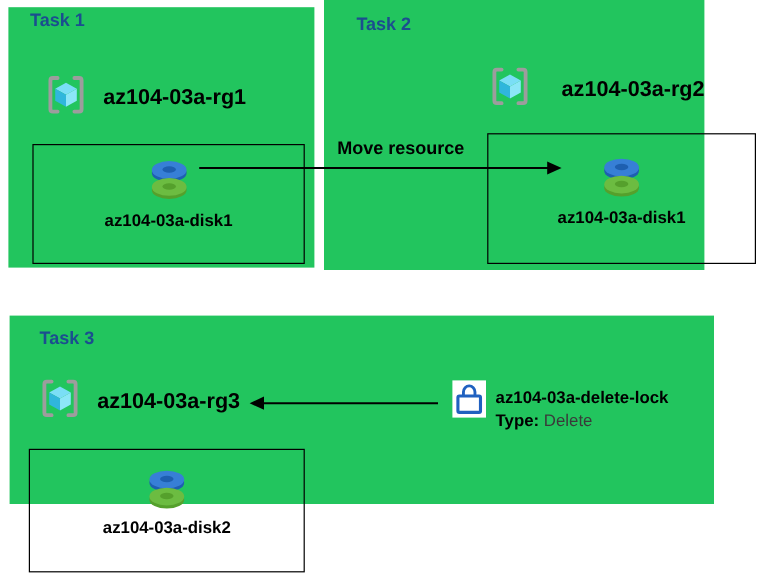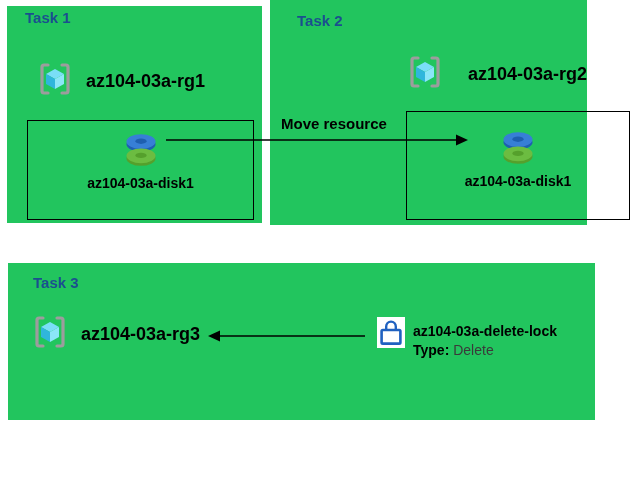--- a/index.html
+++ b/index.html
@@ -98,20 +98,33 @@
           <path d="M12 5 H8 Q6 5 6 7 V31 Q6 33 8 33 H12" fill="none" stroke="#9d9d9d" stroke-width="3.2" stroke-linecap="round"></path>
           <path d="M26 5 H30 Q32 5 32 7 V31 Q32 33 30 33 H26" fill="none" stroke="#9d9d9d" stroke-width="3.2" stroke-linecap="round"></path>
           <polygon points="19,9 28,14 19,19 10,14" fill="#7adef6"></polygon>
           <polygon points="10,14 19,19 19,29 10,24" fill="#30b6dc"></polygon>
           <polygon points="28,14 19,19 19,29 28,24" fill="#8ce6f8"></polygon>
         </svg>
       </span>
       <span class="rg-label">az104-03a-rg3</span>
     </div>
 
+    <div class="inner-box" style="left:16px;top:97px;width:228px;height:101px;">
+      <span class="disk-wrap" style="top:13px;">
+        <svg width="34" height="37" viewBox="0 0 34 37">
+          <ellipse cx="17" cy="14.2" rx="14.5" ry="7.4" fill="#1e5fb0"></ellipse>
+          <ellipse cx="17" cy="11.6" rx="14.5" ry="7.4" fill="#377fd6"></ellipse>
+          <ellipse cx="17" cy="11.2" rx="5.6" ry="2.7" fill="#1e5fb0"></ellipse>
+          <ellipse cx="17" cy="28.4" rx="14.5" ry="7.4" fill="#55a02c"></ellipse>
+          <ellipse cx="17" cy="25.8" rx="14.5" ry="7.4" fill="#6cbc41"></ellipse>
+          <ellipse cx="17" cy="25.4" rx="5.6" ry="2.7" fill="#55a02c"></ellipse>
+        </svg>
+      </span>
+      <span class="disk-label" style="top:56px;">az104-03a-disk2</span>
+    </div>
   </section>
 
   <svg class="overlay">
     <g>
       <line x1="166" y1="140" x2="458" y2="140" stroke="#000" stroke-width="1.6"></line>
       <polygon points="468,140 456,134.5 456,145.5" fill="#000"></polygon>
     </g>
     <g>
       <line x1="365" y1="336" x2="218" y2="336" stroke="#000" stroke-width="1.6"></line>
       <polygon points="208,336 220,330.5 220,341.5" fill="#000"></polygon>

